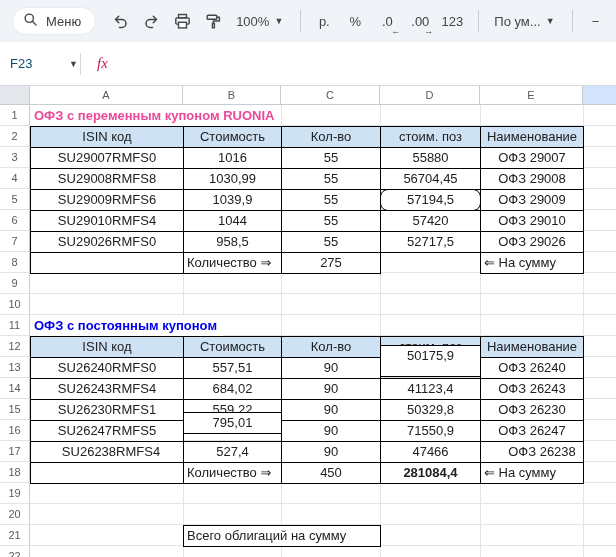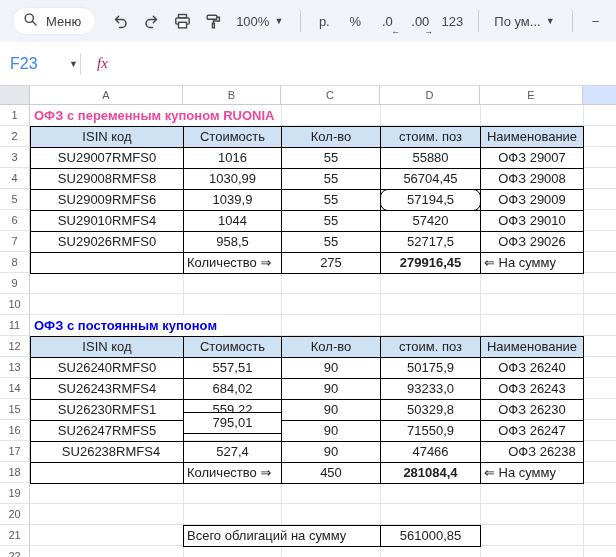--- a/index.html
+++ b/index.html
@@ -31,21 +31,21 @@
   .tdivider { width:1px; height:22px; background:#c7cdd6; margin:0 9px; flex:0 0 1px; }
   .fmtbtn { position:relative; font-size:13px; color:#3c4043; width:30px; }
   .fmtbtn .dec-main { font-size:13px; }
   .fmtbtn .dec-arrow { position:absolute; right:2px; bottom:-1px; font-size:9px; color:#3c4043; }
   
   #formulabar {
     position:absolute; left:0; top:42px; width:616px; height:44px; background:#fff;
     border-bottom:1px solid #d5d8dd; display:flex; align-items:center;
   }
   #namebox { display:flex; align-items:center; width:78px; padding-left:10px; cursor:pointer; }
-  #namebox .ref { font-size:16px; color:#3b82f6; flex:1; }
+  #namebox .ref { font-size:13px; color:#0c4a6e; flex:1; }
   #fb-divider { width:1px; height:22px; background:#d5d8dd; margin:0 4px 0 2px; }
   .fx { font-family:"Liberation Serif", serif; font-style:italic; font-size:15px;
         color:#be185d; padding-left:12px; }
   
   #sheet { position:absolute; left:0; top:86px; width:616px; height:471px; overflow:hidden; background:#fff; }
   .colhead {
     position:absolute; top:0; height:19px; border-right:1px solid #c9ccd1; border-bottom:1px solid #c9ccd1;
     font-size:11px; color:#575b5f; display:flex; align-items:center; justify-content:center; background:#fff;
   }
   #corner { position:absolute; left:0; top:0; width:30px; height:19px; background:#e4e7eb;
@@ -250,37 +250,36 @@
       <div class="cell bcell" style="left: 380px; top: 124px; width: 101px; height: 22px;">57420</div>
       <div class="cell bcell" style="left: 480px; top: 124px; width: 104px; height: 22px;">ОФЗ 29010</div>
       <div class="cell bcell" style="left: 30px; top: 145px; width: 154px; height: 22px;">SU29026RMFS0</div>
       <div class="cell bcell" style="left: 183px; top: 145px; width: 99px; height: 22px;">958,5</div>
       <div class="cell bcell" style="left: 281px; top: 145px; width: 100px; height: 22px;">55</div>
       <div class="cell bcell" style="left: 380px; top: 145px; width: 101px; height: 22px;">52717,5</div>
       <div class="cell bcell" style="left: 480px; top: 145px; width: 104px; height: 22px;">ОФЗ 29026</div>
       <div class="cell bcell" style="left: 30px; top: 166px; width: 154px; height: 22px;"></div>
       <div class="cell bcell left" style="left: 183px; top: 166px; width: 99px; height: 22px;">Количество ⇒</div>
       <div class="cell bcell" style="left: 281px; top: 166px; width: 100px; height: 22px;">275</div>
-      <div class="cell bcell bold" style="left: 380px; top: 166px; width: 101px; height: 22px;">279916,45</div>
       <div class="cell bcell left" style="left: 480px; top: 166px; width: 104px; height: 22px;">⇐ На сумму</div>
       <div class="sec-title" style="left: 31px; top: 229px; height: 21px; color: rgb(0, 0, 238);">ОФЗ с постоянным купоном</div>
       <div class="cell bcell th" style="left: 30px; top: 250px; width: 154px; height: 22px; background: rgb(207, 226, 243);">ISIN код</div>
       <div class="cell bcell th" style="left: 183px; top: 250px; width: 99px; height: 22px; background: rgb(207, 226, 243);">Стоимость</div>
       <div class="cell bcell th" style="left: 281px; top: 250px; width: 100px; height: 22px; background: rgb(207, 226, 243);">Кол-во</div>
       <div class="cell bcell th" style="left: 380px; top: 250px; width: 101px; height: 22px; background: rgb(207, 226, 243);">стоим. поз</div>
       <div class="cell bcell th" style="left: 480px; top: 250px; width: 104px; height: 22px; background: rgb(207, 226, 243);">Наименование</div>
       <div class="cell bcell" style="left: 30px; top: 271px; width: 154px; height: 22px;">SU26240RMFS0</div>
       <div class="cell bcell" style="left: 183px; top: 271px; width: 99px; height: 22px;">557,51</div>
       <div class="cell bcell" style="left: 281px; top: 271px; width: 100px; height: 22px;">90</div>
-      <div class="cell bcell" style="left: 380px; top: 271px; width: 101px; height: 32px;">50175,9</div>
+      <div class="cell bcell" style="left: 380px; top: 259px; width: 101px; height: 32px;">50175,9</div>
       <div class="cell bcell" style="left: 480px; top: 271px; width: 104px; height: 22px;">ОФЗ 26240</div>
       <div class="cell bcell" style="left: 30px; top: 292px; width: 154px; height: 22px;">SU26243RMFS4</div>
       <div class="cell bcell" style="left: 183px; top: 292px; width: 99px; height: 22px;">684,02</div>
       <div class="cell bcell" style="left: 281px; top: 292px; width: 100px; height: 22px;">90</div>
-      <div class="cell bcell" style="left: 380px; top: 292px; width: 101px; height: 22px;">93233,0</div>
+      <div class="cell bcell" style="left: 380px; top: 292px; width: 101px; height: 22px;">41123,4</div>
       <div class="cell bcell" style="left: 480px; top: 292px; width: 104px; height: 38px;">ОФЗ 26243</div>
       <div class="cell bcell" style="left: 30px; top: 313px; width: 154px; height: 22px;">SU26230RMFS1</div>
       <div class="cell bcell" style="left: 183px; top: 313px; width: 99px; height: 22px;">559,22</div>
       <div class="cell bcell" style="left: 281px; top: 313px; width: 100px; height: 22px;">90</div>
       <div class="cell bcell" style="left: 380px; top: 313px; width: 101px; height: 22px;">50329,8</div>
       <div class="cell bcell" style="left: 480px; top: 313px; width: 104px; height: 40px;">ОФЗ 26230</div>
       <div class="cell bcell" style="left: 30px; top: 334px; width: 154px; height: 22px;">SU26247RMFS5</div>
       <div class="cell bcell" style="left: 183px; top: 326px; width: 99px; height: 22px;">795,01</div>
       <div class="cell bcell" style="left: 281px; top: 334px; width: 100px; height: 22px;">90</div>
       <div class="cell bcell" style="left: 380px; top: 334px; width: 101px; height: 22px;">71550,9</div>
@@ -289,16 +288,15 @@
       <div class="cell bcell" style="left: 183px; top: 355px; width: 99px; height: 22px;">527,4</div>
       <div class="cell bcell" style="left: 281px; top: 355px; width: 100px; height: 22px;">90</div>
       <div class="cell bcell" style="left: 380px; top: 355px; width: 101px; height: 22px;">47466</div>
       <div class="cell bcell" style="left: 480px; top: 355px; width: 104px; height: 22px; padding-left: 20px;">ОФЗ 26238</div>
       <div class="cell bcell" style="left: 30px; top: 376px; width: 154px; height: 22px;"></div>
       <div class="cell bcell left" style="left: 183px; top: 376px; width: 99px; height: 22px;">Количество ⇒</div>
       <div class="cell bcell" style="left: 281px; top: 376px; width: 100px; height: 22px;">450</div>
       <div class="cell bcell bold" style="left: 380px; top: 376px; width: 101px; height: 22px;">281084,4</div>
       <div class="cell bcell left" style="left: 480px; top: 376px; width: 104px; height: 22px;">⇐ На сумму</div>
       <div class="cell bcell left" style="left: 183px; top: 439px; width: 198px; height: 22px;">Всего облигаций на сумму</div>
-      <div class="cell bcell" style="left: 380px; top: 439px; width: 101px; height: 22px;">561000,85</div>
     </div>
 
 </div>
 
 </body></html>

